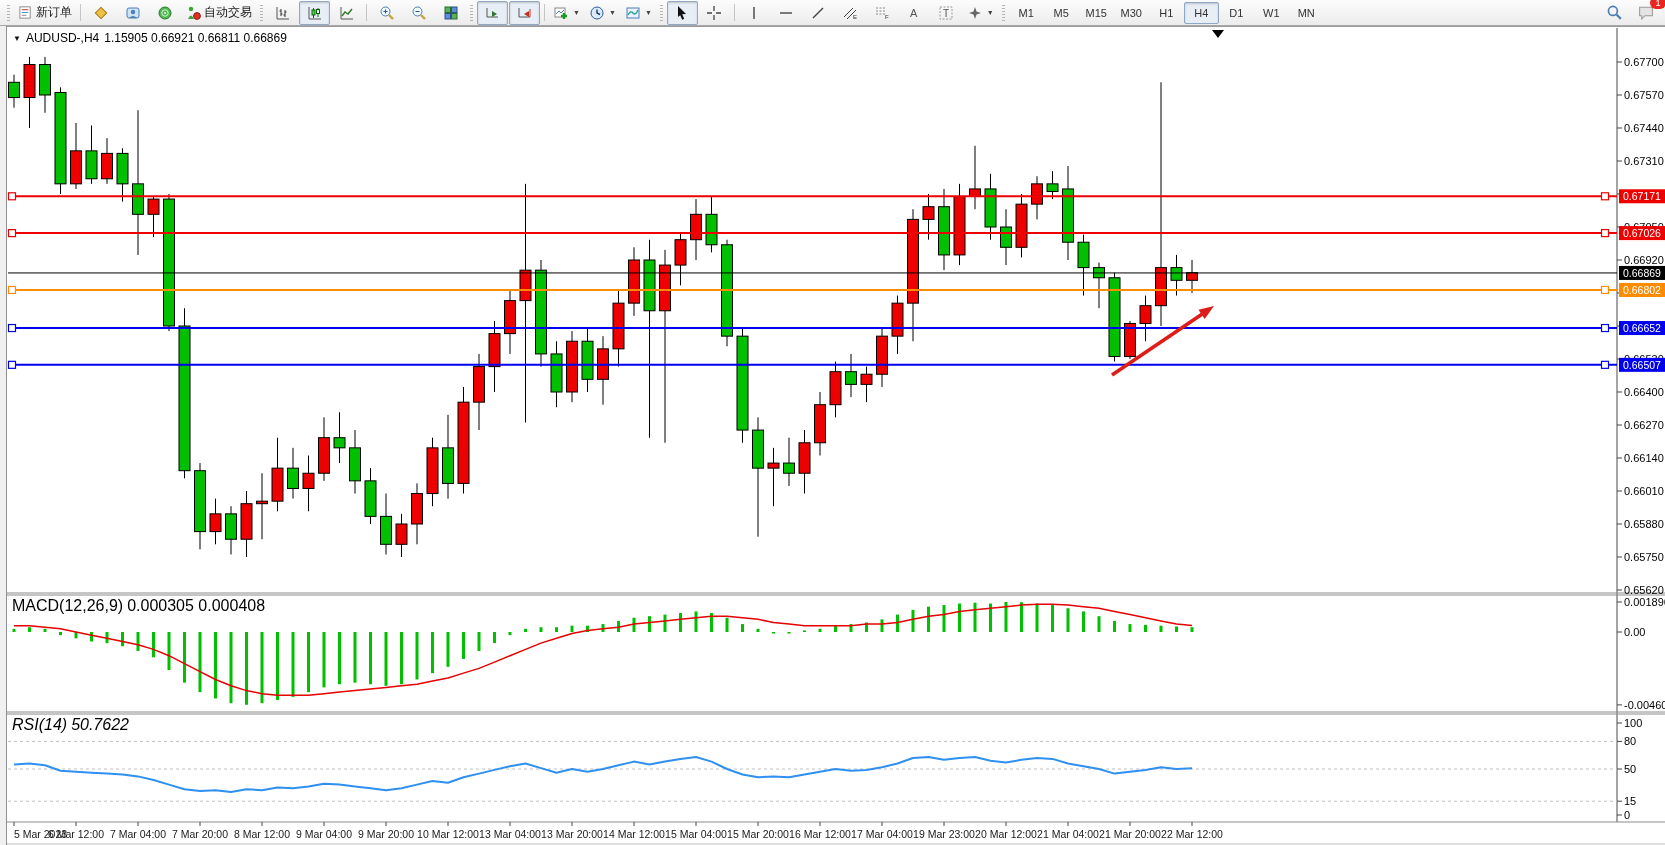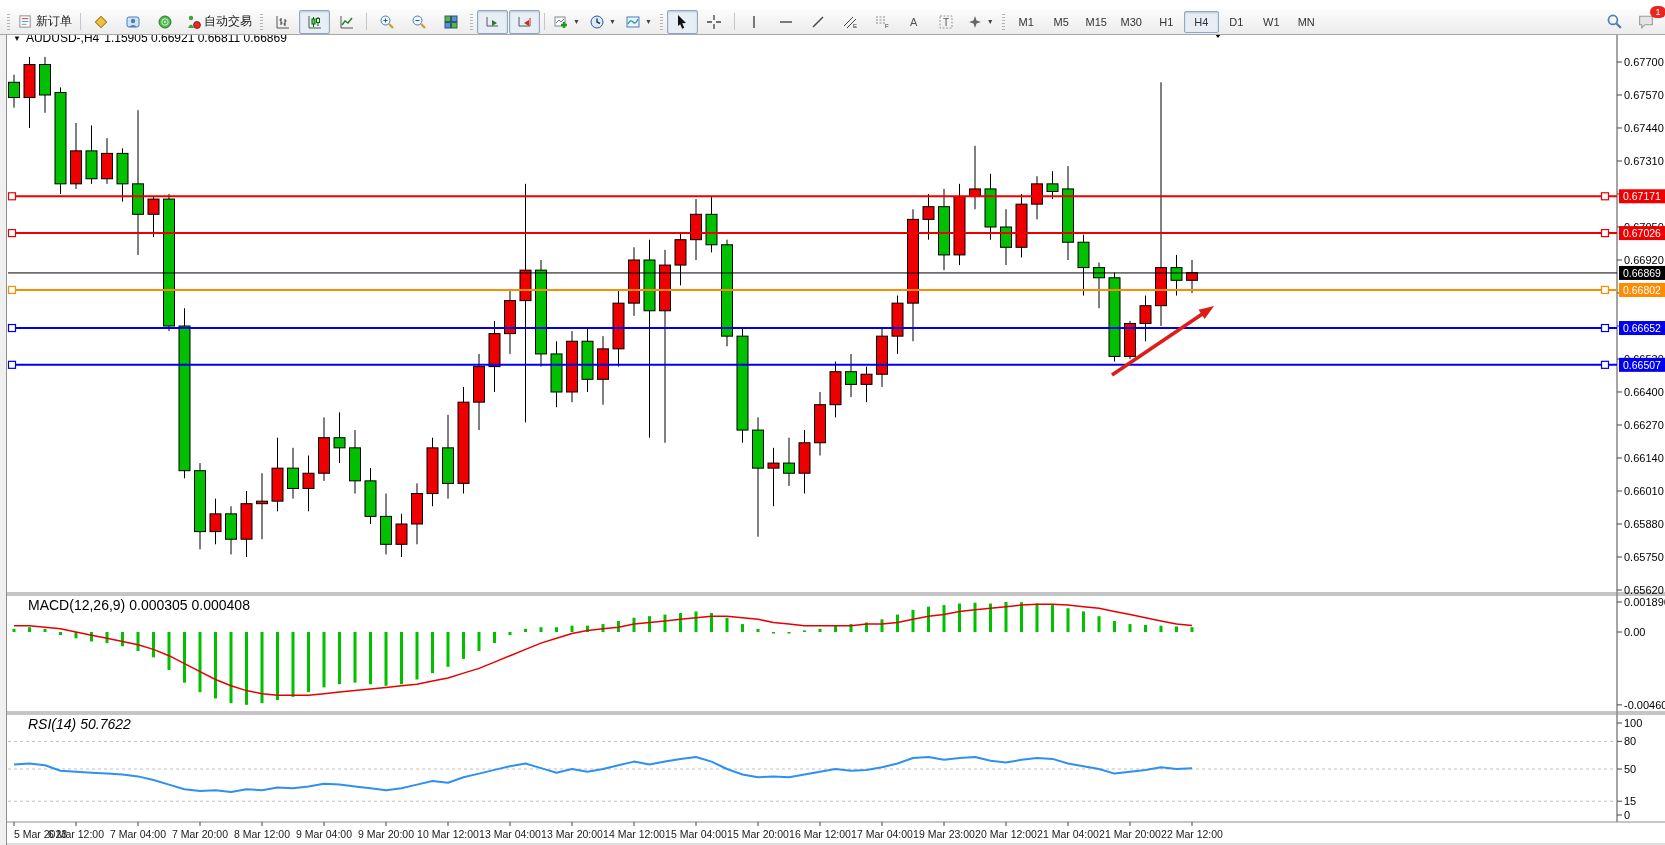--- a/index.html
+++ b/index.html
@@ -1,18 +1,18 @@
 <!DOCTYPE html>
 <html><head>
 <meta charset="utf-8">
 <style>
   html,body{margin:0;padding:0;background:#fff;width:1665px;height:845px;overflow:hidden;
     font-family:"Liberation Sans",sans-serif;-webkit-font-smoothing:antialiased;}
   
-  .toolbar{position:absolute;top:9px;left:0;width:1665px;height:26px;box-sizing:border-box;
+  .toolbar{position:absolute;top:0;left:0;width:1665px;height:26px;box-sizing:border-box;
     background:linear-gradient(#fcfcfc,#ececec);border-bottom:1px solid #a8a8a8;
     display:flex;align-items:center;padding:0 4px;gap:1px;z-index:20;}
   .tbtn{height:22px;min-width:23px;display:flex;align-items:center;justify-content:center;
     gap:3px;border:1px solid transparent;border-radius:2px;padding:0 3px;font-size:12px;color:#1a1a1a;cursor:default;}
   .tbtn.pressed{border-color:#8fa8c4;background:#e8eef6;box-shadow:inset 0 1px 2px rgba(0,0,0,.18);}
   .tf{font-size:11px;color:#333;padding:0 5px;height:20px;}
   .tsep{width:1px;height:17px;background:#c6c6c6;margin:0 3px;flex:0 0 auto;}
   .grip{width:3px;height:16px;margin:0 3px;flex:0 0 auto;
     background:repeating-linear-gradient(to bottom,#b5b5b5 0 1px,transparent 1px 3px);}
   .caret{font-size:7px;color:#444;margin-left:1px;}
@@ -20,21 +20,21 @@
   .badge{position:absolute;top:-5px;right:-6px;background:#e8261f;color:#fff;font-size:9px;
     border-radius:8px;min-width:12px;height:12px;line-height:12px;text-align:center;padding:0 2px;}
   .bubble-wrap{position:relative;}
   .ic{display:flex;align-items:center;justify-content:center;}
   
   .chart-area{position:absolute;top:26px;left:0;width:1665px;height:819px;background:#fff;border-top:1px solid #9a9a9a;box-sizing:border-box;}
   .left-gutter{position:absolute;top:26px;left:0;width:7px;height:819px;background:#f0f0f0;border-right:1px solid #8f8f8f;box-sizing:border-box;z-index:5;}
   svg#chart-svg{position:absolute;top:0;left:0;z-index:1;}
   .chart-title{position:absolute;left:13px;top:31px;font-size:12px;color:#000;z-index:6;display:flex;align-items:center;gap:5px;}
   .chart-title .tri{font-size:8px;color:#111;}
-  .pane-label{position:absolute;left:28px;font-size:14px;color:#000;z-index:6;}
+  .pane-label{position:absolute;left:12px;font-size:16px;color:#000;z-index:6;}
   .sub-label{margin-left:4px;}
 </style>
 </head>
 <body>
 
 <div class="toolbar">
   <div class="grip"></div>
 
   <div class="tbtn">
     <span class="ic">

